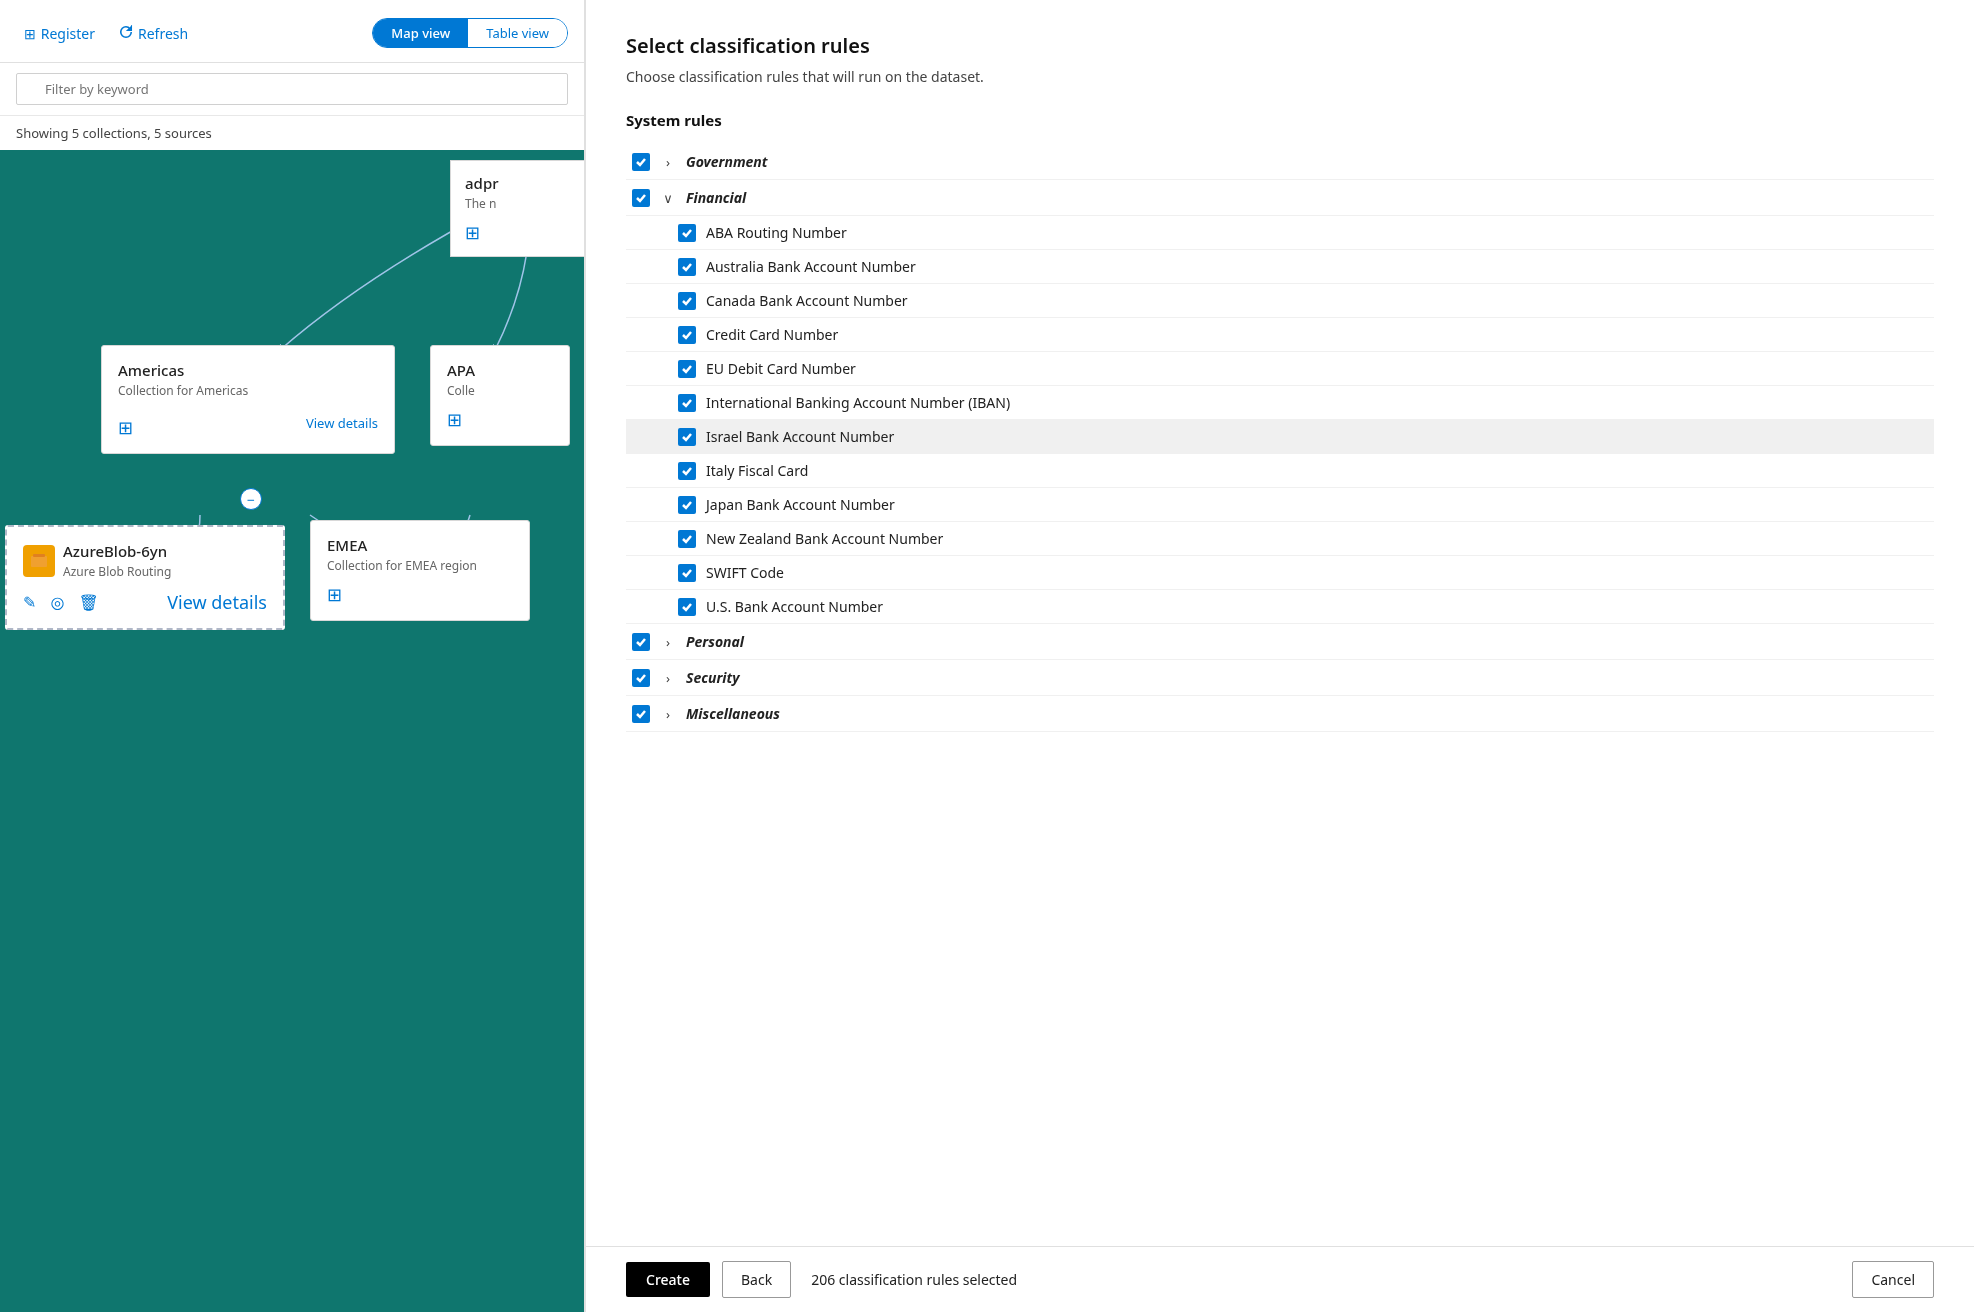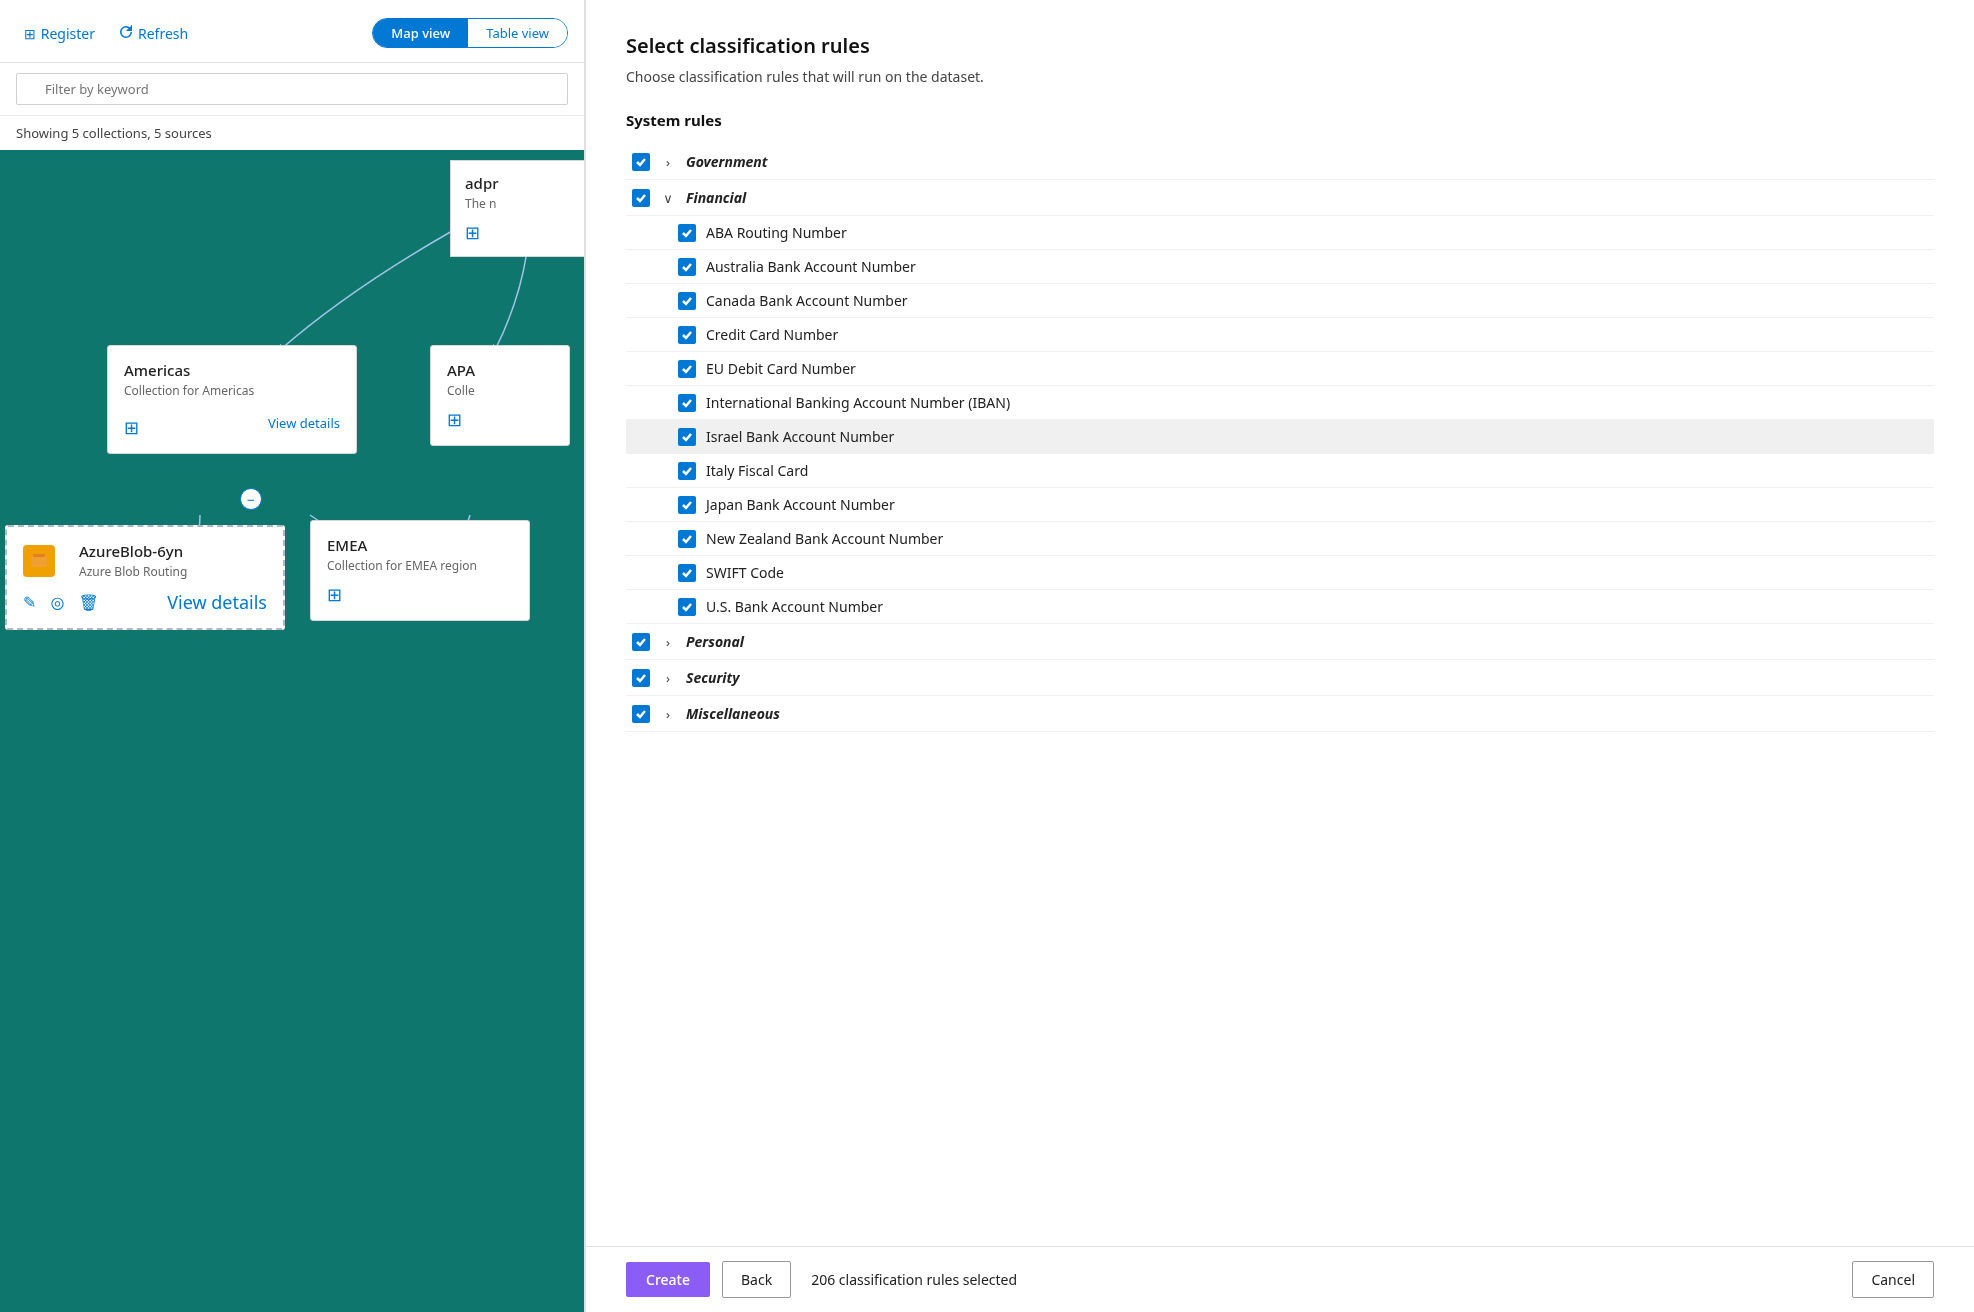--- a/index.html
+++ b/index.html
@@ -74,32 +74,32 @@
 
     
     .adp-card {
       top: 10px; right: 0; left: 450px;
       background: #fff; border: 1px solid #d8d8d8;
       border-right: none; padding: 12px 14px;
       position: absolute; width: 140px;
     }
 
     
-    .americas-card { top: 195px; left: 107px; width: 250px; padding: 14px 16px; }
+    .americas-card { top: 195px; left: 101px; width: 294px; padding: 14px 16px; }
     
     .apac-card { top: 195px; left: 430px; width: 130px; padding: 14px 16px; }
     
     .emea-card { top: 370px; left: 310px; width: 220px; padding: 14px 16px; }
     
     .azureblob-card {
       top: 375px; left: 5px; width: 280px; padding: 14px 16px;
       border: 2px dashed #b0b8c8; background: #fff;
     }
 
-    .blob-header { display: flex; align-items: center; gap: 24px; }
+    .blob-header { display: flex; align-items: center; gap: 8px; }
     .blob-icon {
       width: 32px; height: 32px; background: #f0a000;
       border-radius: 4px; display: flex; align-items: center; justify-content: center;
       color: #fff; font-size: 14px; flex-shrink: 0;
     }
     .blob-actions {
       display: flex; align-items: center; gap: 14px; margin-top: 10px;
     }
     .blob-actions span { color: #0078d4; font-size: 18px; cursor: pointer; }
 
@@ -164,21 +164,21 @@
     }
     .rule-label { font-size: 14px; color: #222; }
     .rule-label.bold { font-weight: 700; font-style: italic; }
 
     
     .right-footer {
       padding: 14px 40px; border-top: 1px solid #e0e0e0;
       display: flex; align-items: center; gap: 12px; background: #fff;
     }
     .btn-create {
-      background: #8b5cf6; color: #fff; border: none; padding: 8px 20px;
+      background: #000000; color: #fff; border: none; padding: 8px 20px;
       font-size: 14px; font-weight: 500; border-radius: 2px; cursor: pointer;
     }
     .btn-back {
       background: #fff; color: #222; border: 1px solid #999; padding: 8px 18px;
       font-size: 14px; border-radius: 2px; cursor: pointer;
     }
     .footer-info {
       font-size: 14px; color: #222; margin-left: 8px;
     }
     .btn-cancel {

